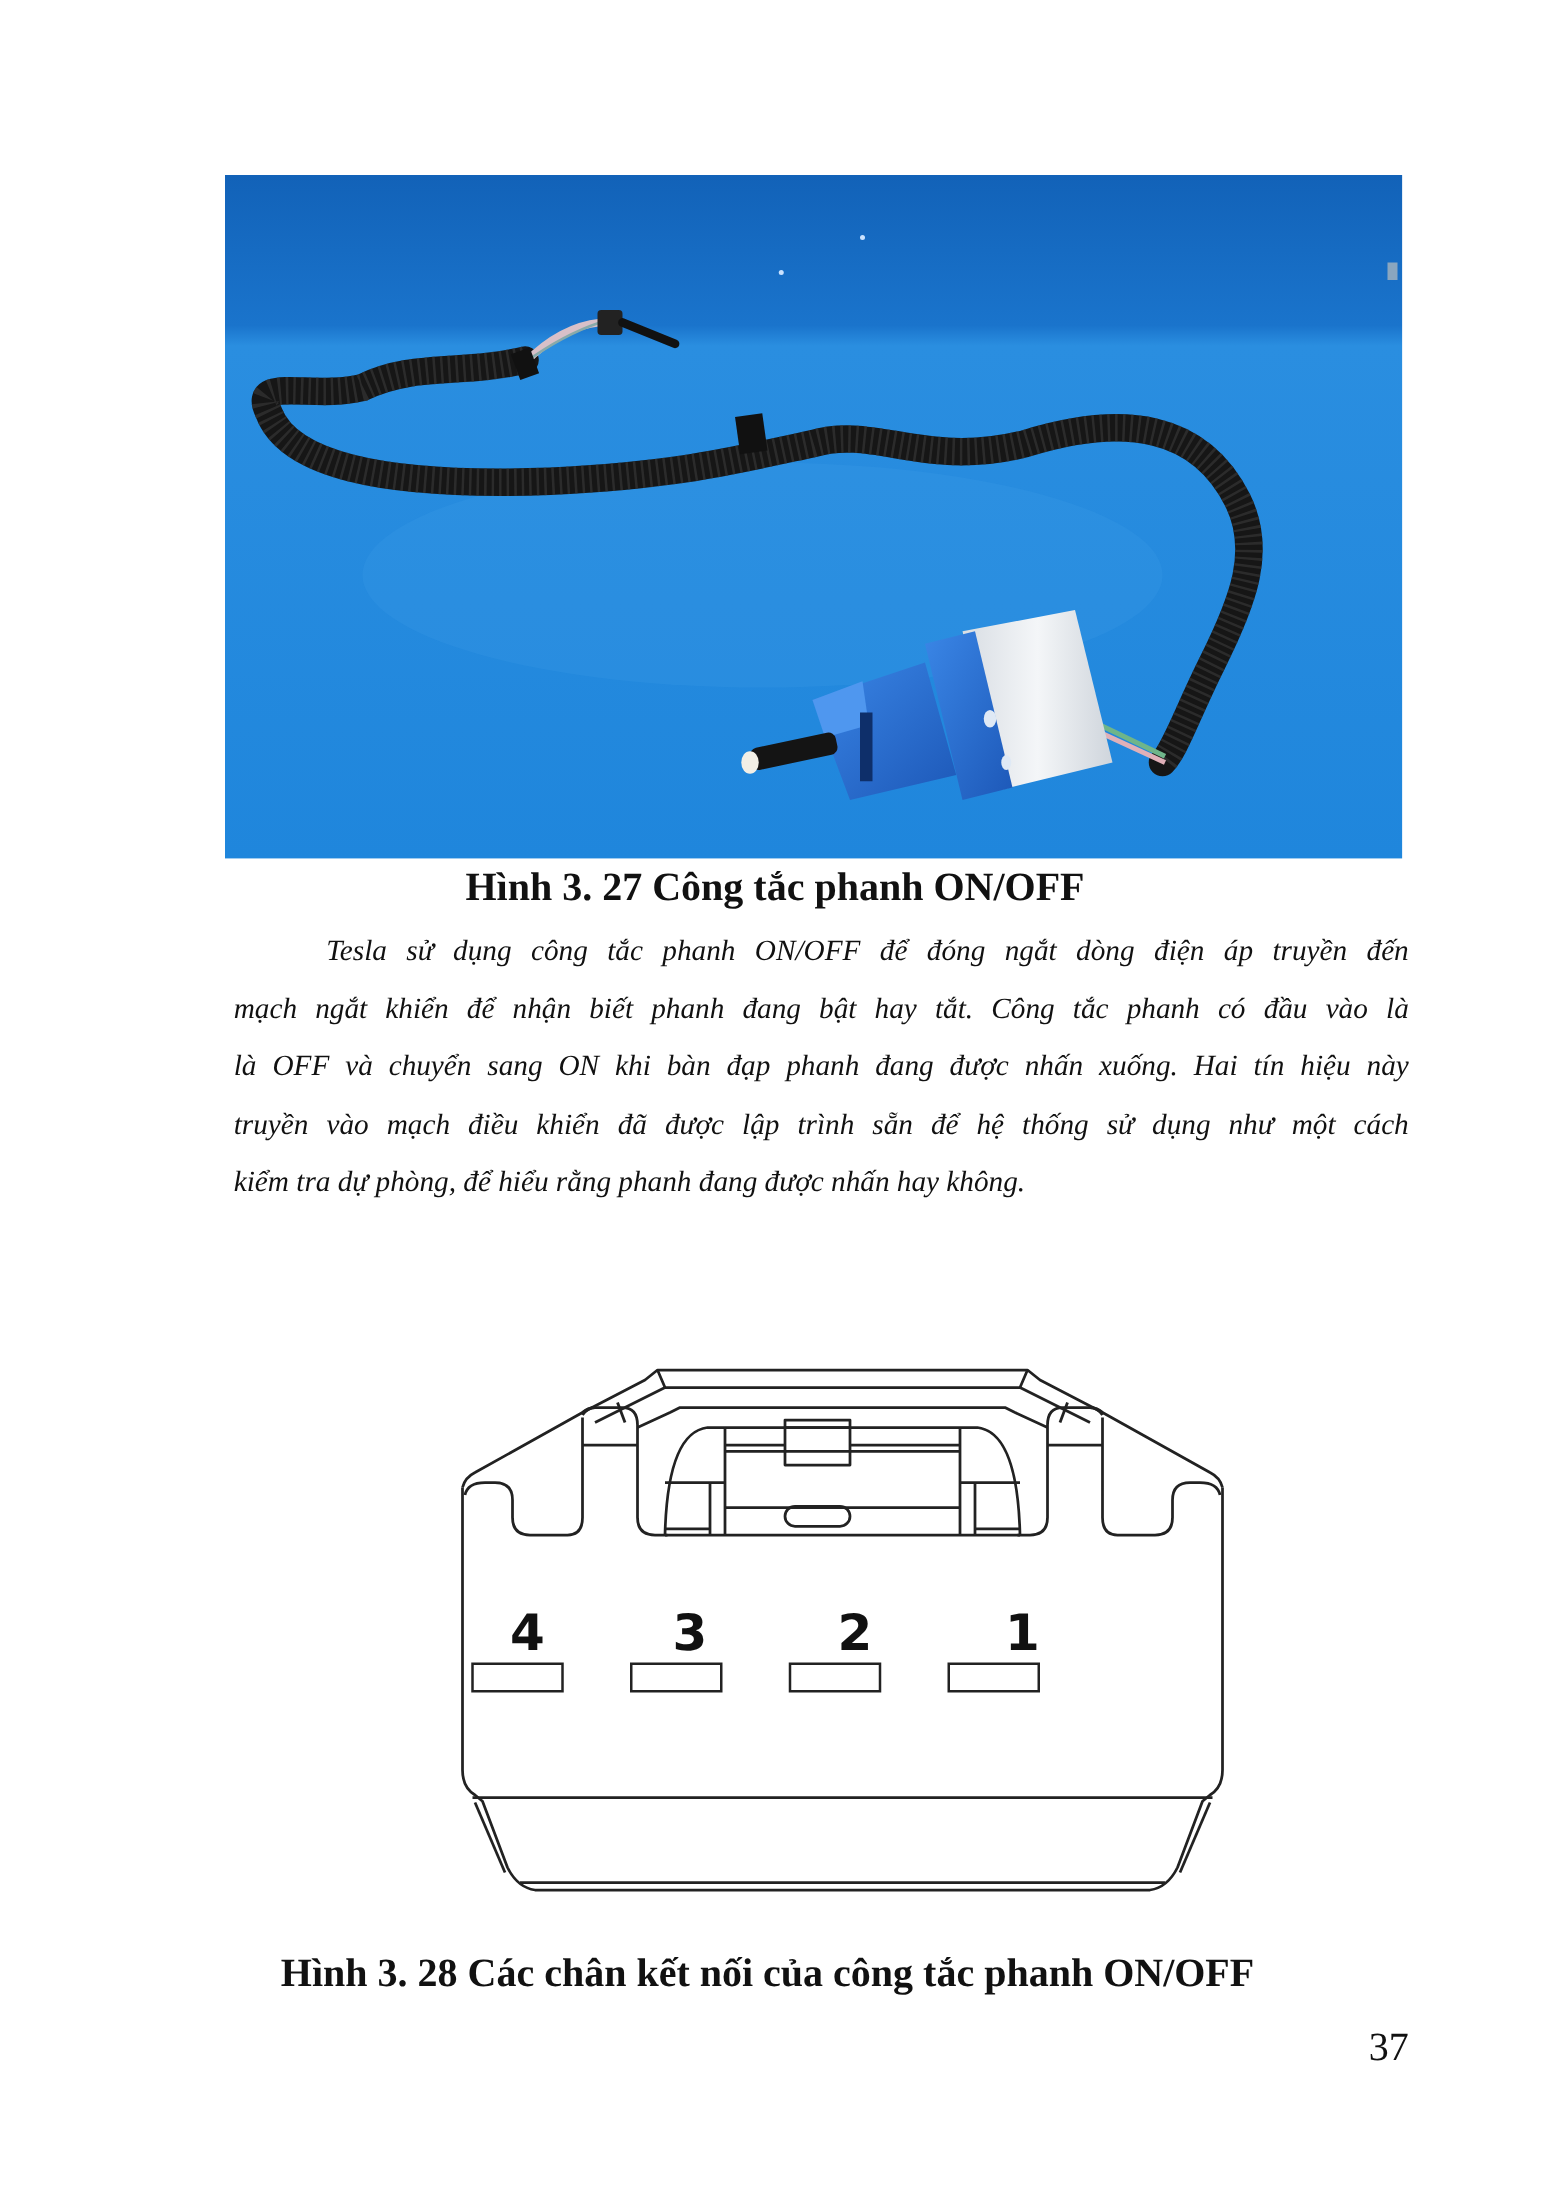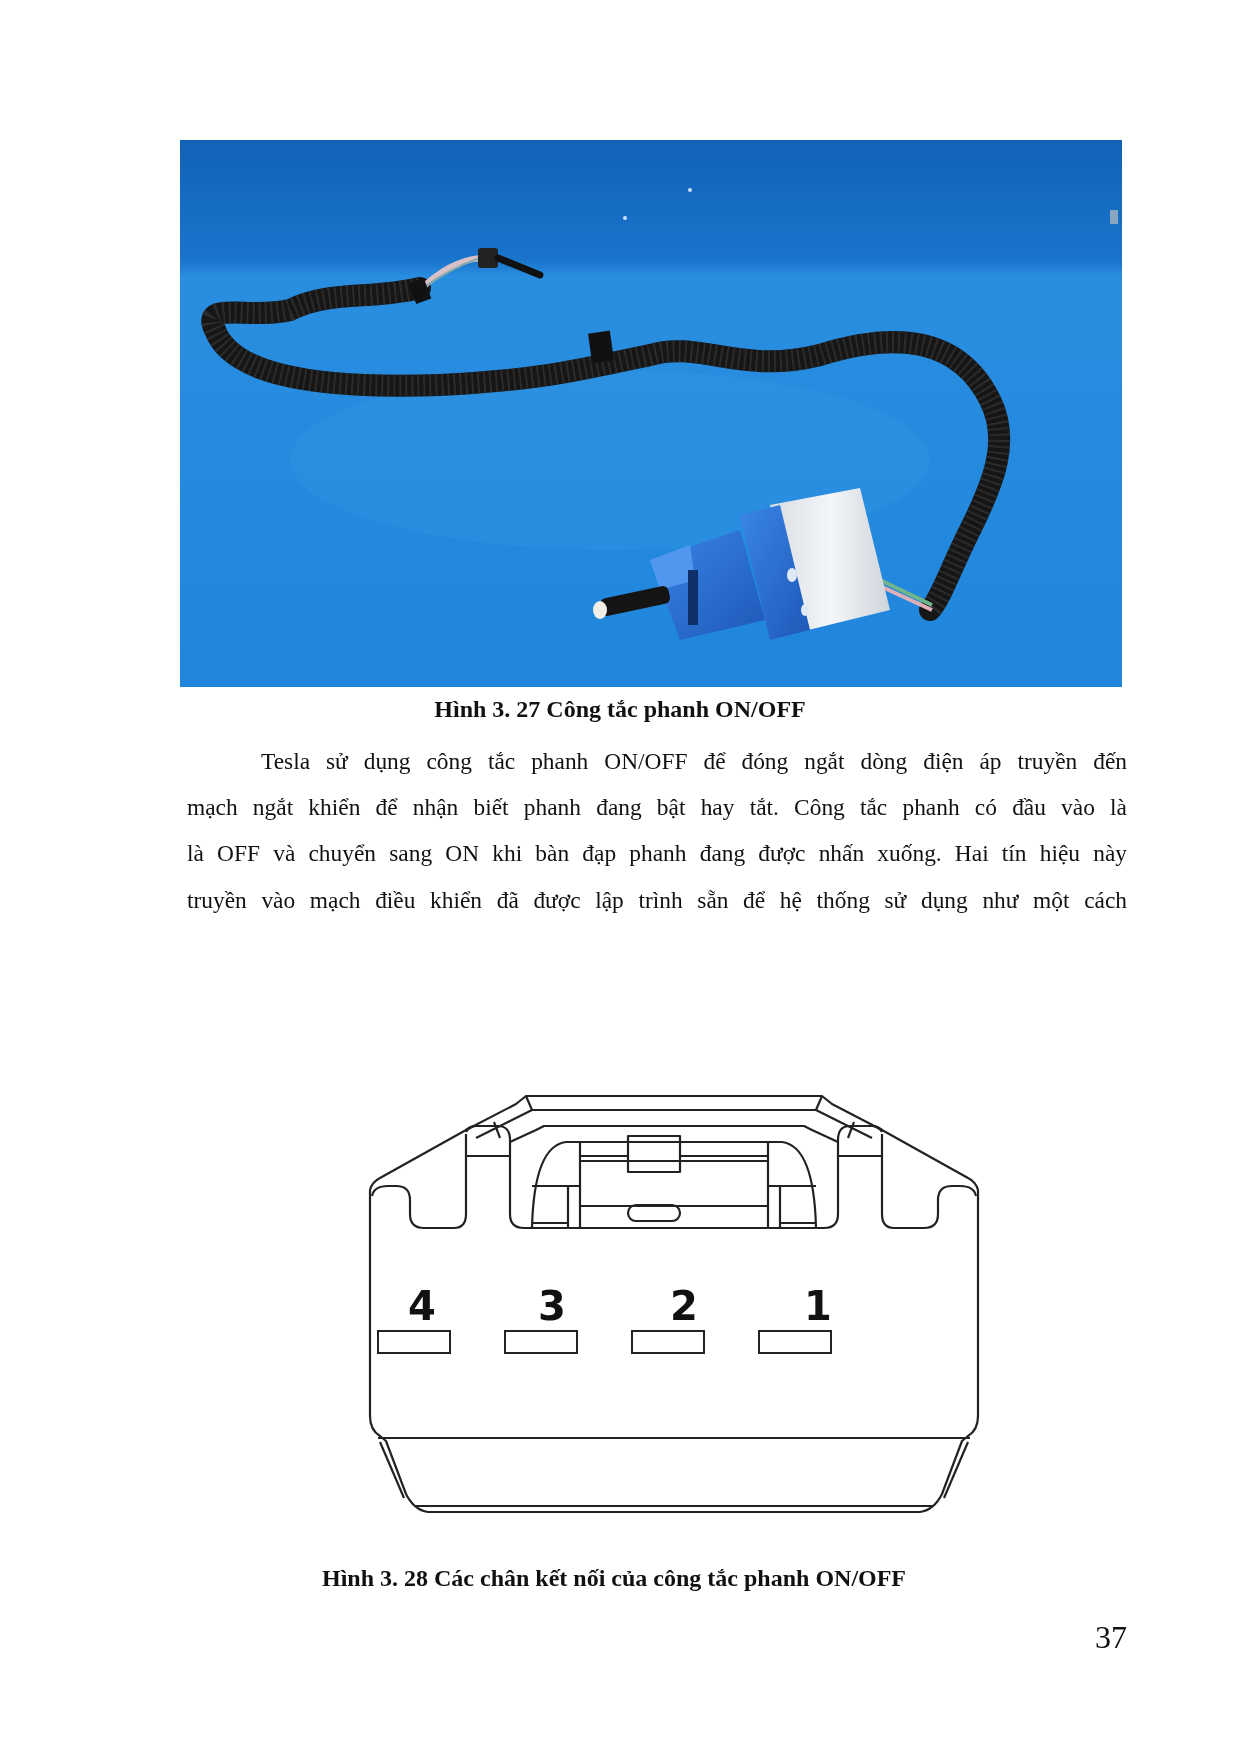--- a/index.html
+++ b/index.html
@@ -23,40 +23,41 @@
       height: 547px;
       overflow: hidden;
     }
     .photo svg { display: block; width: 100%; height: 100%; }
     .caption {
       position: absolute;
       left: 0;
       width: 1240px;
       text-align: center;
       font-weight: bold;
-      font-size: 24px;
+      font-size: 32px;
       line-height: 30px;
       white-space: nowrap;
     }
     .caption-1 { top: 694px; }
     .caption-2 { top: 1563px; left: -6px; }
     .body-text {
       position: absolute;
       left: 187px;
       top: 738px;
       width: 940px;
       font-size: 23.4px;
       line-height: 46.2px;
     }
     .body-line {
       display: block;
       height: 46.2px;
       white-space: nowrap;
       text-align: justify;
       text-align-last: justify;
+      font-style: italic;
     }
     .body-line.first { padding-left: 74px; }
     .body-line.last { text-align-last: left; }
     .diagram {
       position: absolute;
       left: 366px;
       top: 1086px;
       width: 616px;
       height: 432px;
     }
@@ -134,20 +135,21 @@
   </svg>
 </div>
 
 <div class="caption caption-1">Hình 3. 27 Công tắc phanh ON/OFF</div>
 
 <div class="body-text">
   <span class="body-line first">Tesla sử dụng công tắc phanh ON/OFF để đóng ngắt dòng điện áp truyền đến</span>
   <span class="body-line">mạch ngắt khiển để nhận biết phanh đang bật hay tắt. Công tắc phanh có đầu vào là</span>
   <span class="body-line">là OFF và chuyển sang ON khi bàn đạp phanh đang được nhấn xuống. Hai tín hiệu này</span>
   <span class="body-line">truyền vào mạch điều khiển đã được lập trình sẵn để hệ thống sử dụng như một cách</span>
+  <span class="body-line last">kiểm tra dự phòng, để hiểu rằng phanh đang được nhấn hay không.</span>
 </div>
 
 <div class="diagram">
   <svg viewBox="0 0 616 432">
     <g fill="none" stroke="#222" stroke-width="2.2" stroke-linejoin="round">
 
       <path d="M 4 104 L 4 330 Q 4 344 14 350 L 20 355 L 40 408 Q 48 424 62 426 L 554 426 Q 568 424 576 408 L 596 355 L 602 350 Q 612 344 612 330 L 612 104"></path>
       <line x1="12" y1="352" x2="604" y2="352"></line>
       <path d="M 14 356 L 38 412"></path>
       <path d="M 602 356 L 578 412"></path>

